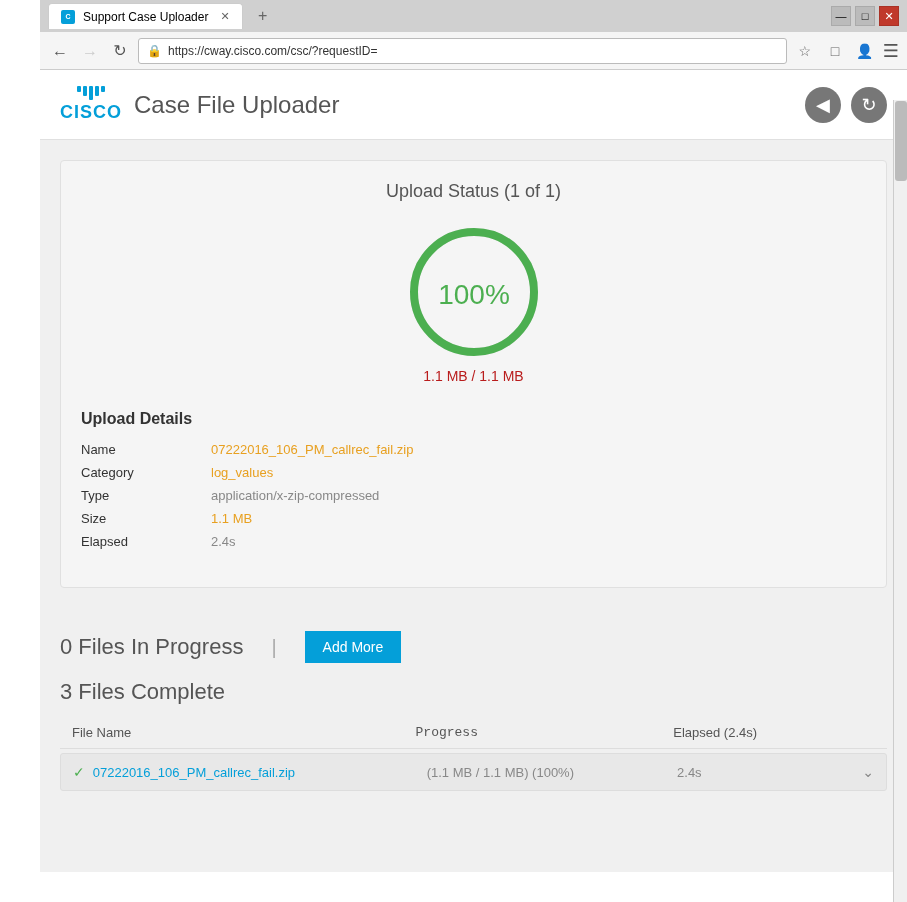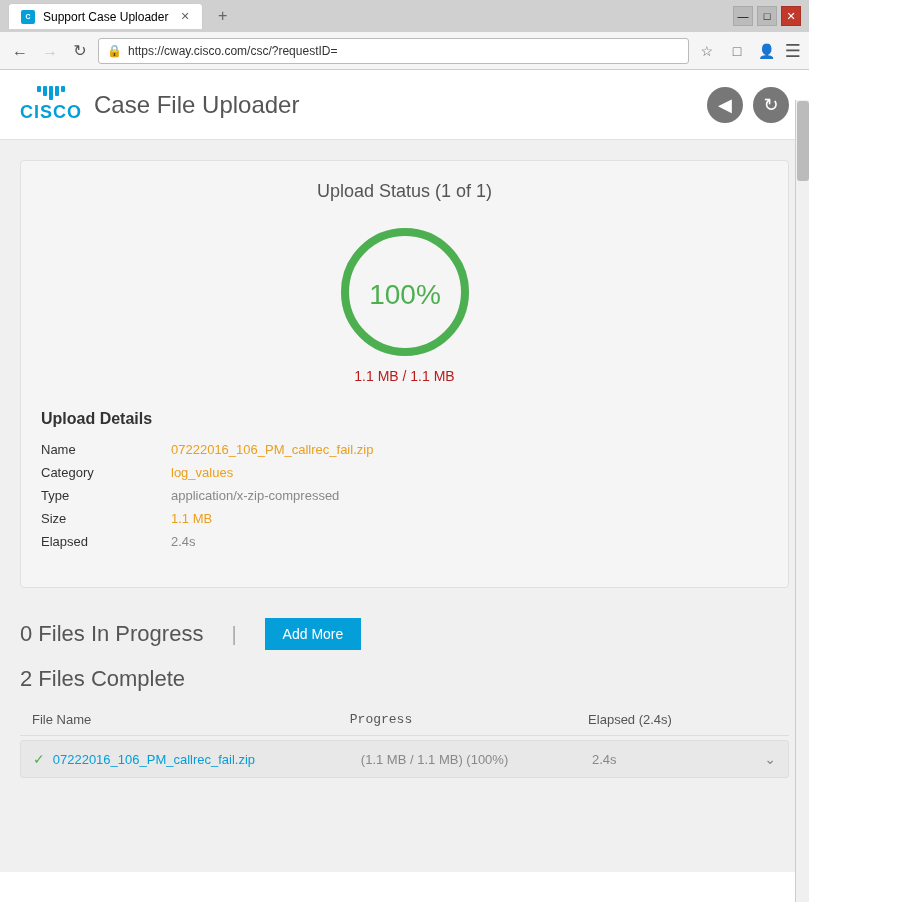--- a/index.html
+++ b/index.html
@@ -27,21 +27,21 @@
     .cisco-logo { display: flex; flex-direction: column; align-items: center; margin-right: 8px; }
     .cisco-logo-bars { display: flex; gap: 2px; margin-bottom: 2px; }
     .cisco-logo-bar { width: 4px; background: #049fd9; border-radius: 1px; }
     .cisco-logo-text { font-size: 18px; font-weight: bold; color: #049fd9; letter-spacing: 1px; }
     .app-title { font-size: 24px; color: #555; font-weight: 300; margin-left: 4px; }
     .header-actions { margin-left: auto; display: flex; gap: 10px; }
     .header-icon-btn { width: 36px; height: 36px; border-radius: 50%; background: #777; display: flex; align-items: center; justify-content: center; color: white; font-size: 18px; cursor: pointer; border: none; }
 
     
     .main-content { padding: 20px; background: #f0f0f0; flex: 1; }
-    .upload-status-card { background: #f5f5f5; border: 1px solid #e0e0e0; border-radius: 4px; padding: 20px; margin-bottom: 20px; }
+    .upload-status-card { background: #f5f5f5; border: 1px solid #e0e0e0; border-radius: 4px; padding: 20px; margin-bottom: 33px; }
     .upload-status-title { text-align: center; font-size: 18px; color: #555; margin-bottom: 20px; font-weight: 400; }
 
     
     .circle-progress-container { display: flex; flex-direction: column; align-items: center; margin-bottom: 16px; }
     .circle-svg { width: 140px; height: 140px; }
     .circle-bg { fill: none; stroke: #e0e0e0; stroke-width: 8; }
     .circle-progress { fill: none; stroke: #4caf50; stroke-width: 8; stroke-linecap: round; stroke-dasharray: 376.99; stroke-dashoffset: 0; transform: rotate(-90deg); transform-origin: center; }
     .circle-text { font-size: 28px; fill: #4caf50; font-weight: 300; }
     .file-size-text { color: #b91c1c; font-size: 14px; text-align: center; margin-top: 6px; }
 
@@ -72,21 +72,21 @@
     .file-check { color: #4caf50; margin-right: 8px; font-size: 14px; }
     .file-name { flex: 2; font-size: 13px; color: #049fd9; }
     .file-prog { flex: 1.5; font-size: 13px; color: #888; }
     .file-elapsed { flex: 1; font-size: 13px; color: #888; }
     .file-chevron { width: 30px; color: #888; font-size: 14px; text-align: right; cursor: pointer; }
 
     
     .browser-scroll { position: absolute; right: 0; top: 100px; width: 14px; height: 802px; background: #f0f0f0; border-left: 1px solid #ccc; }
     .scroll-thumb { position: absolute; top: 0; width: 12px; height: 80px; background: #bbb; border-radius: 3px; margin: 1px; }
 
-    .wrapper { position: relative; width: 809px; height: 902px; overflow: hidden; }
+    .wrapper { position: relative; width: 907px; height: 902px; overflow: hidden; padding-left: 40px; }
   </style>
 </head>
 <body>
 
 <div class="wrapper">
 
   <div class="title-bar">
     <div class="tab">
       <div class="favicon">C</div>
       <span>Support Case Uploader</span>
@@ -174,21 +174,21 @@
         </div>
       </div>
 
       <div class="bottom-section">
         <div class="files-in-progress">
           <span class="files-in-progress-text">0 Files In Progress</span>
           <span style="color:#aaa; font-size:20px;">|</span>
           <button class="add-more-btn">Add More</button>
         </div>
 
-        <div class="files-complete">2 Files Complete</div>
+        <div class="files-complete">3 Files Complete</div>
 
         <div class="files-table-header">
           <span class="col-name">File Name</span>
           <span class="col-progress">Progress</span>
           <span class="col-elapsed">Elapsed (2.4s)</span>
           <span class="col-action"></span>
         </div>
 
         <div class="file-row">
           <span class="file-check">✓</span>

